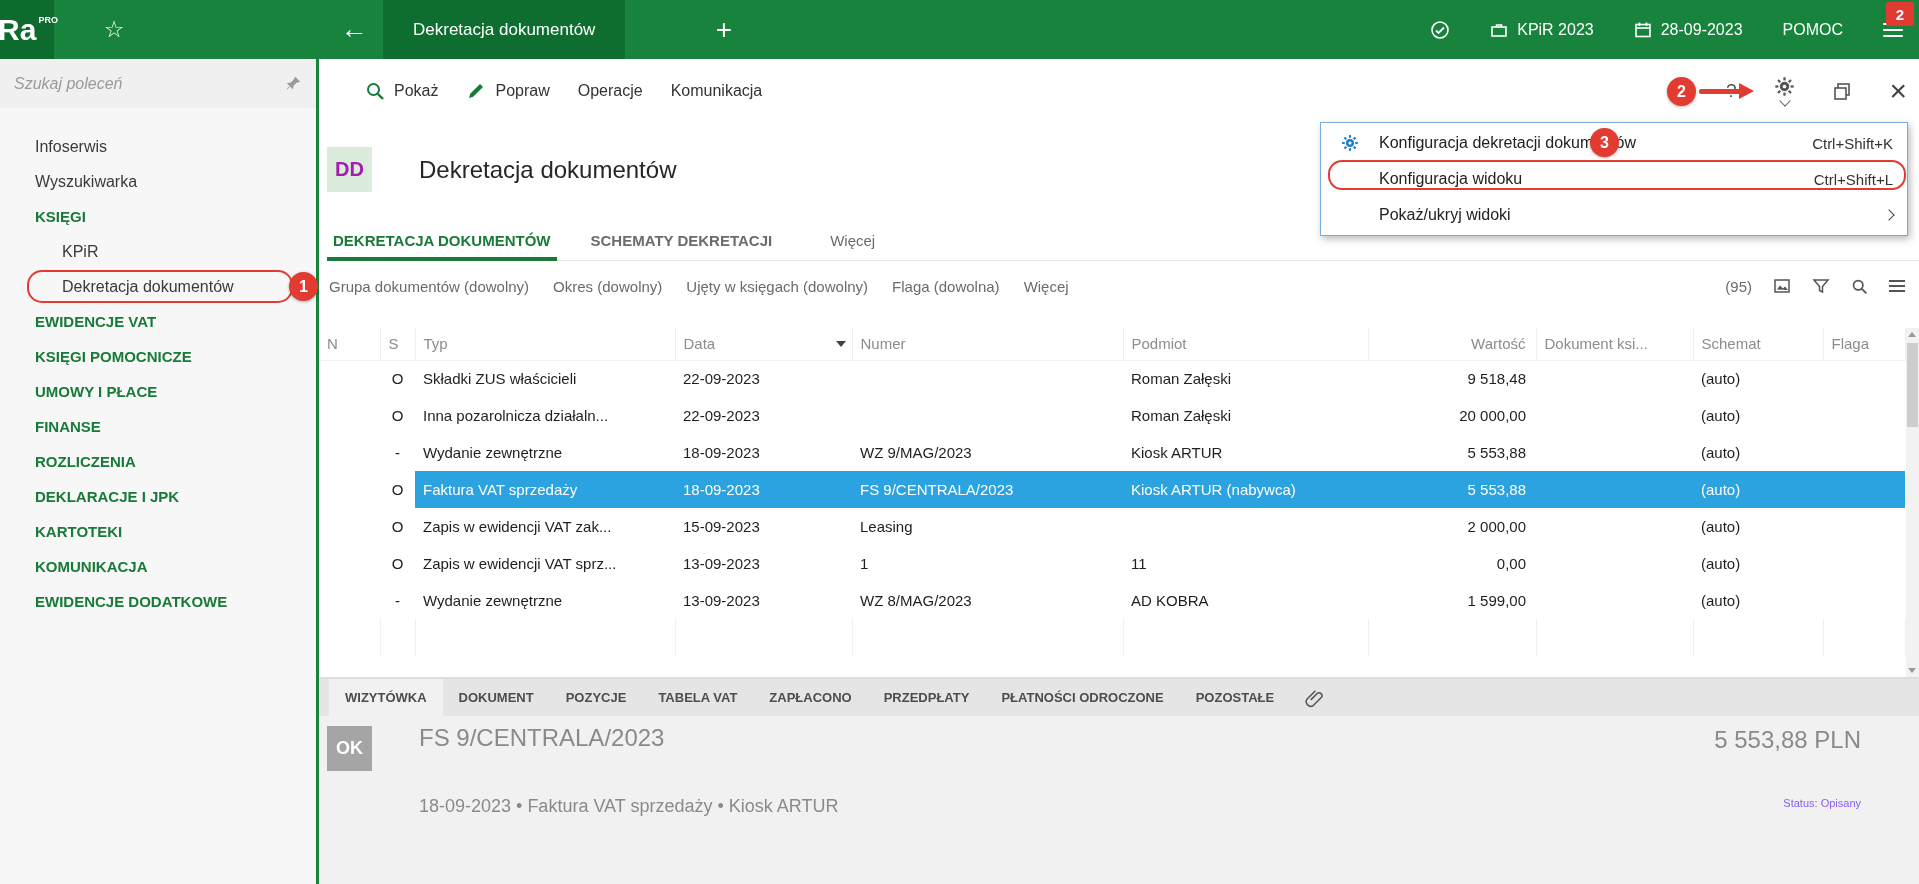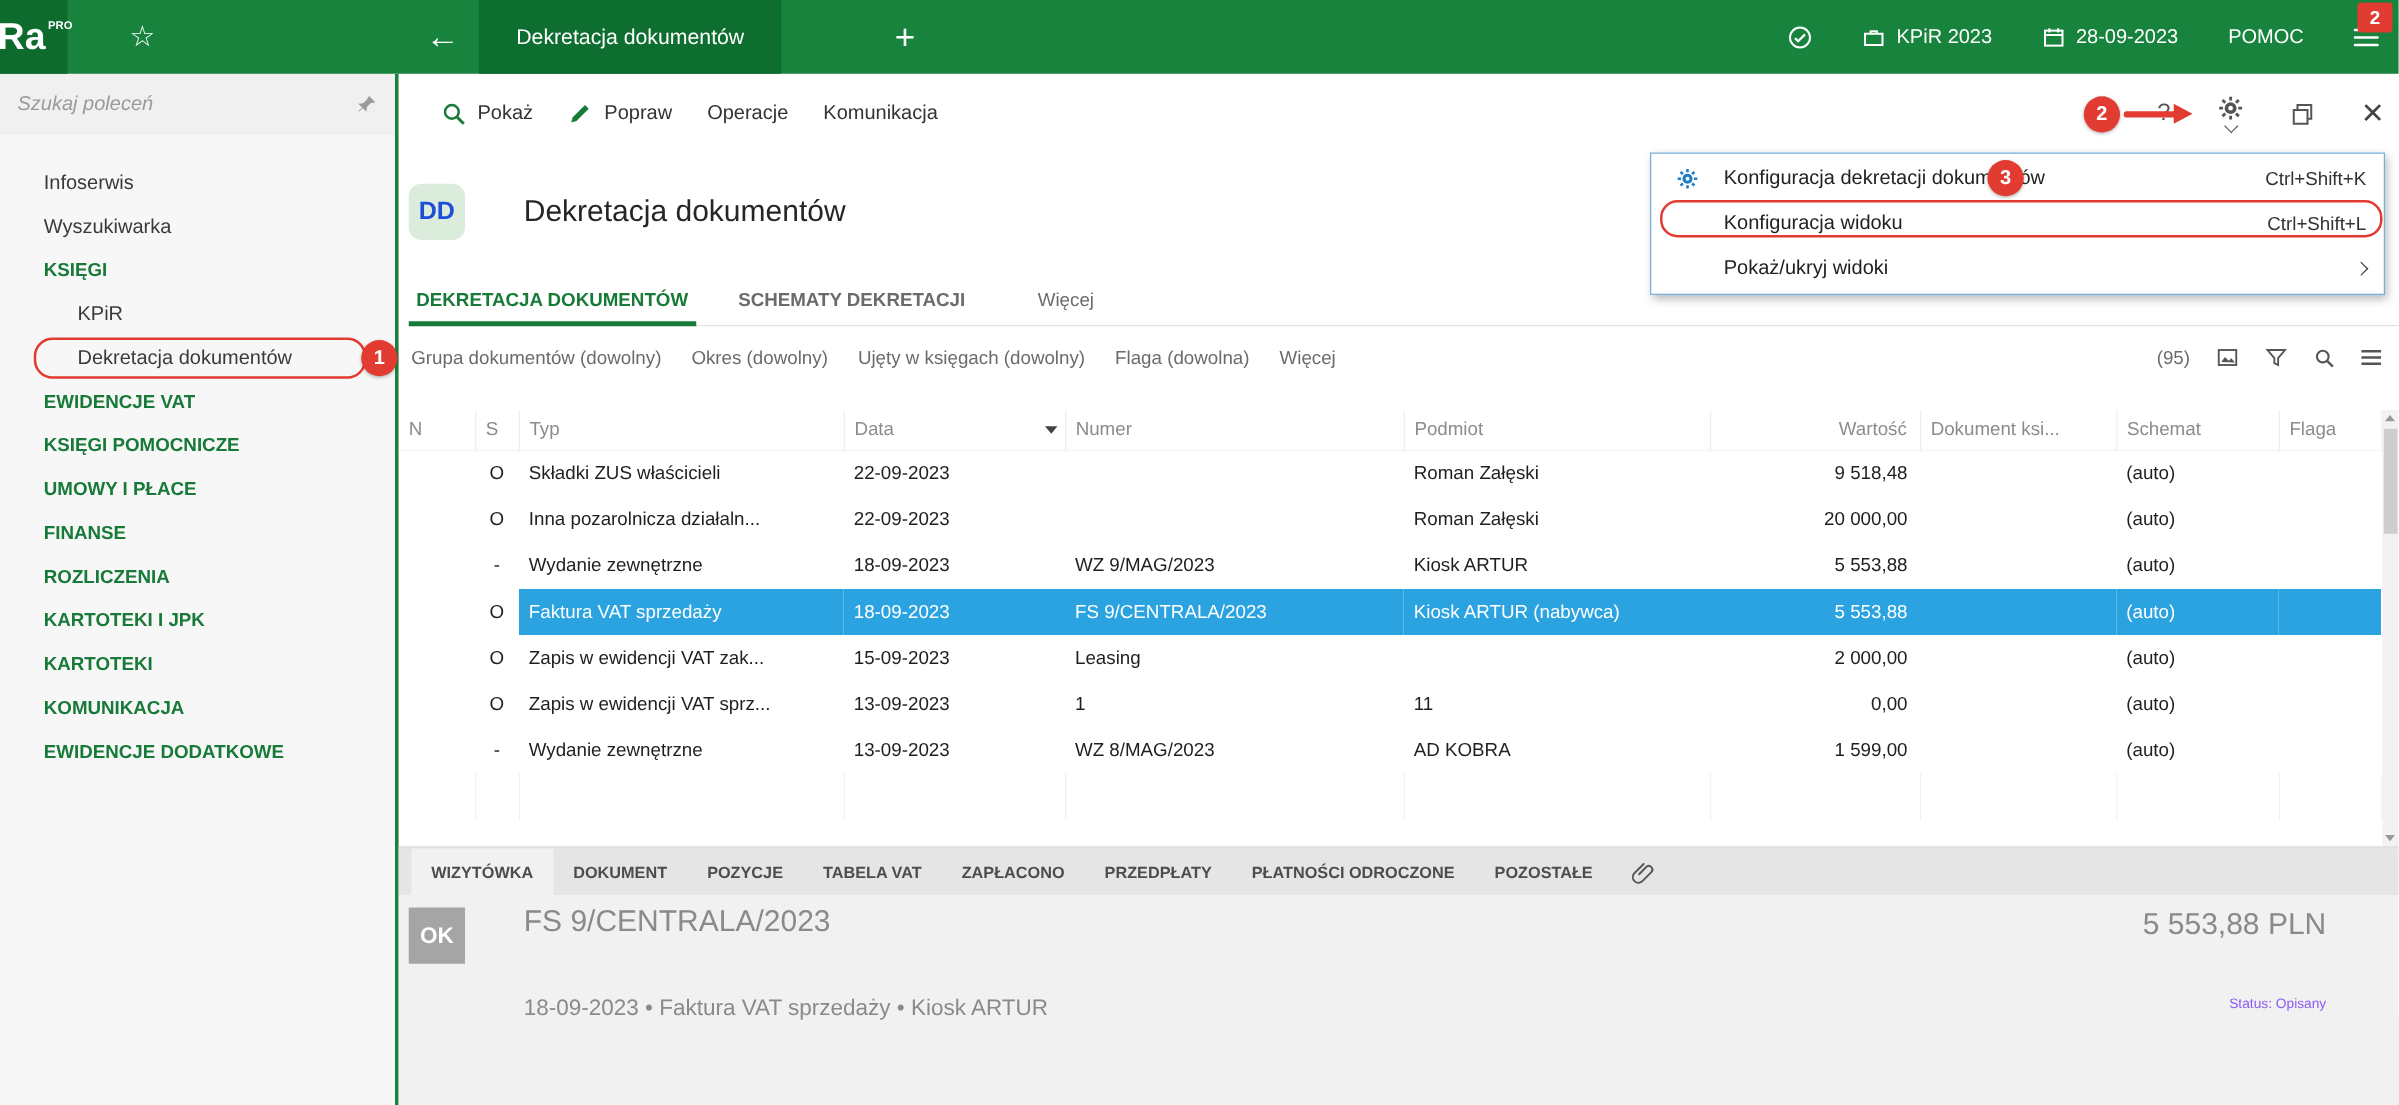--- a/index.html
+++ b/index.html
@@ -28,32 +28,32 @@
   .search-input{flex:1;border:0;background:transparent;outline:none;font-size:16px;color:#555;font-family:inherit;}
   .search-input::placeholder{color:#9a9a9a;font-style:italic;}
   .side-list{margin-top:21px;margin-left:18px;}
   .side-item{height:35px;line-height:35px;padding-left:17px;font-size:16px;color:#3a3a3a;white-space:nowrap;cursor:pointer;}
   .side-item.section{color:#187a38;font-weight:bold;font-size:15px;}
   .side-item.sub{padding-left:44px;}
 
   .main{flex:1;position:relative;background:#fff;}
 
   
-  .toolbar{position:absolute;top:0;left:0;right:0;height:63px;display:flex;align-items:center;padding-left:20px;}
+  .toolbar{position:absolute;top:0;left:12px;right:0;height:63px;display:flex;align-items:center;padding-left:20px;}
   .tool-item{display:flex;align-items:center;gap:9px;padding:0 14px;height:63px;font-size:16px;color:#333;cursor:pointer;}
   .toolbar-right{position:absolute;right:12px;top:0;height:63px;display:flex;align-items:center;gap:38px;}
   .help-btn{font-size:19px;color:#555;cursor:pointer;}
   .gear-btn{display:flex;flex-direction:column;align-items:center;gap:4px;cursor:pointer;}
   .chev-down{width:8px;height:8px;border-right:1.7px solid #666;border-bottom:1.7px solid #666;transform:rotate(45deg);margin-top:-4px;}
   .restore-btn{cursor:pointer;display:flex;}
   .close-btn{font-size:30px;color:#444;font-weight:300;line-height:1;cursor:pointer;}
 
   
   .page-header{position:absolute;top:88px;left:8px;display:flex;align-items:center;}
-  .dd-badge{width:45px;height:45px;background:#dcecdc;color:#1d4ed8;font-weight:bold;font-size:20px;display:flex;align-items:center;justify-content:center;border-radius:10px;}
+  .dd-badge{width:45px;height:45px;background:#dcecdc;color:#a21caf;font-weight:bold;font-size:20px;display:flex;align-items:center;justify-content:center;}
   .page-title{margin-left:47px;font-size:24px;color:#262626;}
 
   
   .view-tabs{position:absolute;top:165px;left:8px;right:0;height:37px;display:flex;border-bottom:1px solid #e3e3e3;}
   .vtab{padding:0 6px;margin-right:28px;font-size:15px;font-weight:bold;color:#6b6b6b;line-height:33px;height:37px;cursor:pointer;white-space:nowrap;}
   .vtab.active{color:#187a38;border-bottom:4px solid #187a38;}
   .vtab.more{font-weight:normal;margin-left:18px;}
 
   
   .filter-row{position:absolute;top:208px;left:10px;right:14px;height:38px;display:flex;align-items:center;gap:24px;font-size:15px;color:#6b6b6b;}
@@ -182,21 +182,21 @@
       <div class="side-item">Infoserwis</div>
       <div class="side-item">Wyszukiwarka</div>
       <div class="side-item section">KSIĘGI</div>
       <div class="side-item sub">KPiR</div>
       <div class="side-item sub">Dekretacja dokumentów</div>
       <div class="side-item section">EWIDENCJE VAT</div>
       <div class="side-item section">KSIĘGI POMOCNICZE</div>
       <div class="side-item section">UMOWY I PŁACE</div>
       <div class="side-item section">FINANSE</div>
       <div class="side-item section">ROZLICZENIA</div>
-      <div class="side-item section">KARTOTEKI I JPK</div>
+      <div class="side-item section">DEKLARACJE I JPK</div>
       <div class="side-item section">KARTOTEKI</div>
       <div class="side-item section">KOMUNIKACJA</div>
       <div class="side-item section">EWIDENCJE DODATKOWE</div>
     </div>
   </div>
 
   <div class="main">
 
     <div class="toolbar">
       <div class="tool-item">

